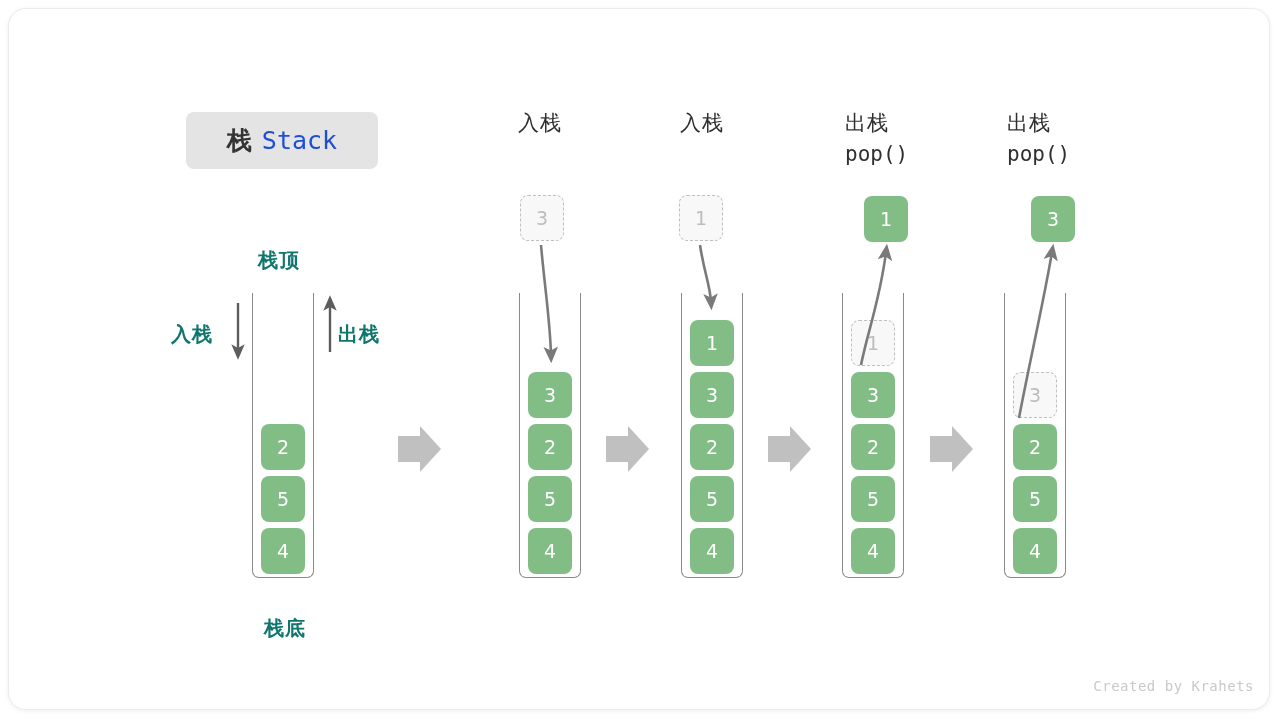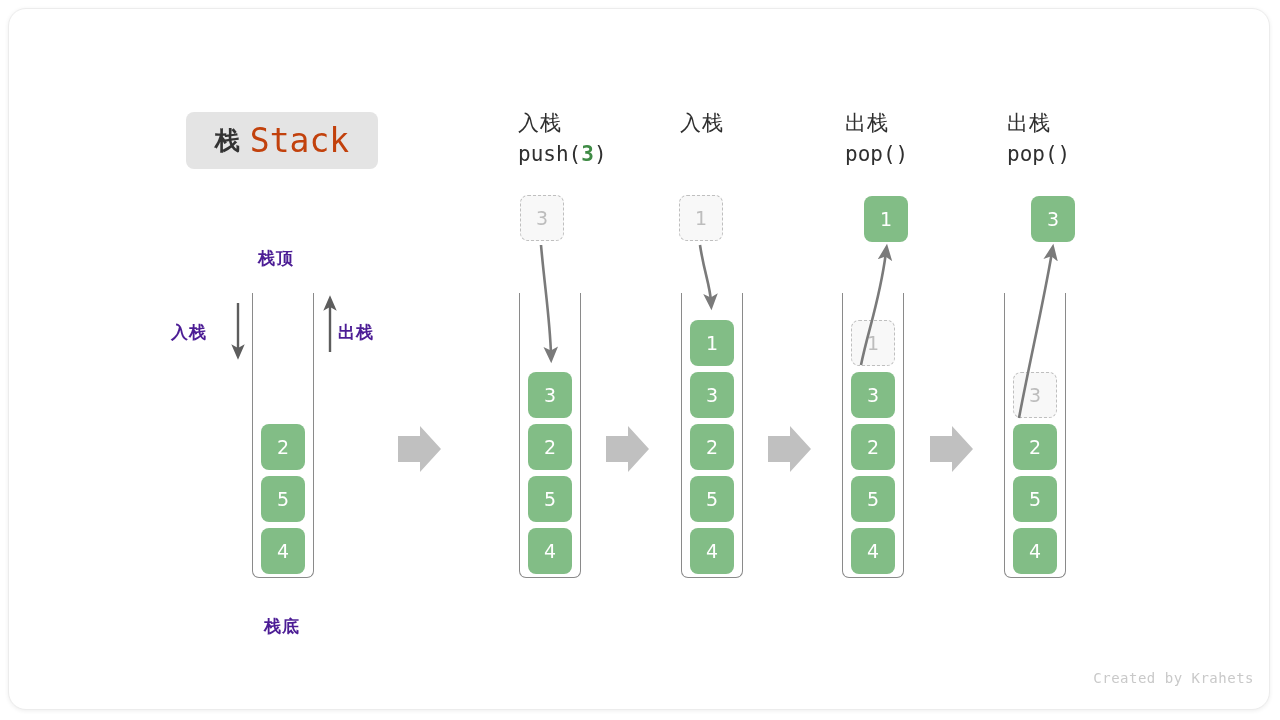--- a/index.html
+++ b/index.html
@@ -43,32 +43,32 @@
     justify-content: center;
     gap: 9px;
   }
   #title-badge .zh {
     font-size: 25px;
     font-weight: bold;
     color: #333333;
     letter-spacing: 1px;
   }
   #title-badge .en {
-    font-size: 33px;
-    color: #c2410c;
+    font-size: 25px;
+    color: #1d4ed8;
     font-family: "DejaVu Sans Mono", "Liberation Mono", monospace;
     letter-spacing: 0px;
   }
 
   
   .cn-label {
     position: absolute;
-    font-size: 17px;
+    font-size: 20px;
     font-weight: bold;
-    color: #4c1d95;
+    color: #0f766e;
     white-space: nowrap;
     letter-spacing: 1px;
   }
 
   
   .col-head {
     position: absolute;
     width: 160px;
     text-align: left;
     white-space: nowrap;
@@ -170,21 +170,21 @@
     top: 0;
     width: 1280px;
     height: 720px;
     pointer-events: none;
   }
 
   
   #credit {
     position: absolute;
     right: 26px;
-    bottom: 34px;
+    bottom: 26px;
     font-size: 14px;
     color: #c9c9c9;
     font-family: "DejaVu Sans Mono", "Liberation Mono", monospace;
     letter-spacing: 0.5px;
   }
 </style>
 </head>
 <body>
 
 <div id="canvas">
@@ -196,21 +196,20 @@
   </div>
 
   <div class="cn-label" style="left:258px; top:247px;">栈顶</div>
   <div class="cn-label" style="left:264px; top:615px;">栈底</div>
 
   <div class="cn-label" style="left:171px; top:321px;">入栈</div>
   <div class="cn-label" style="left:338px; top:321px;">出栈</div>
 
   <div class="col-head" style="left:518px; top:108px;">
     <div class="line1">入栈</div>
-    <div class="line2"><span>push(</span><span class="arg">3</span><span>)</span></div>
   </div>
 
   <div class="col-head" style="left:680px; top:108px;">
     <div class="line1">入栈</div>
   </div>
 
   <div class="col-head" style="left:845px; top:108px;">
     <div class="line1">出栈</div>
     <div class="line2"><span>pop(</span><span class="arg"></span><span>)</span></div>
   </div>

